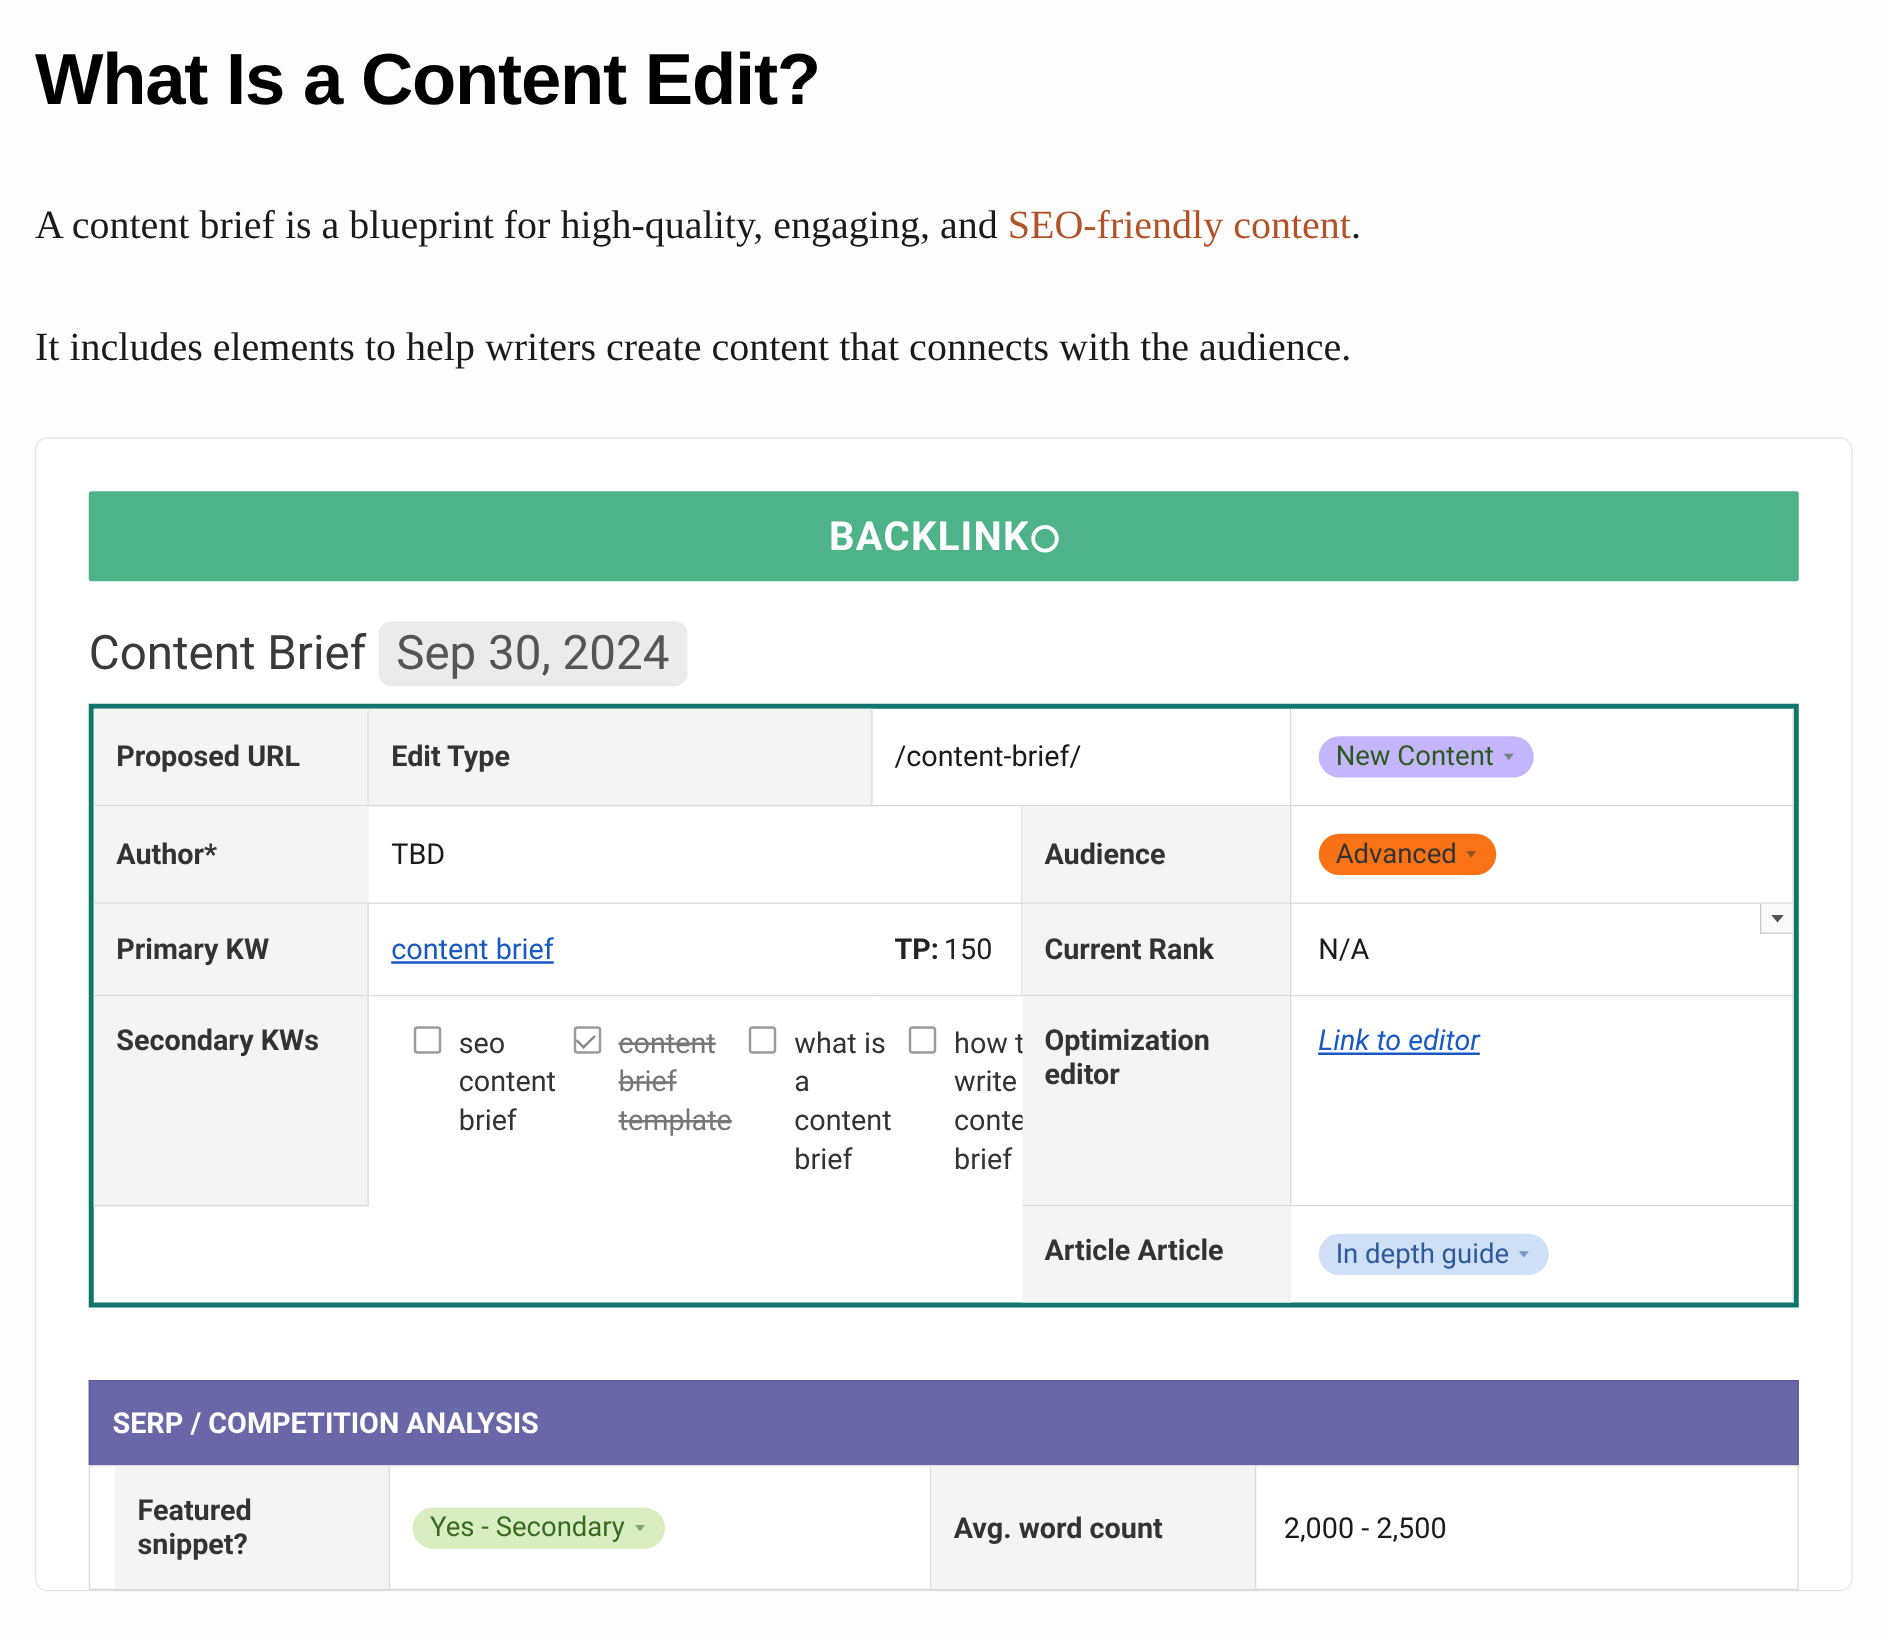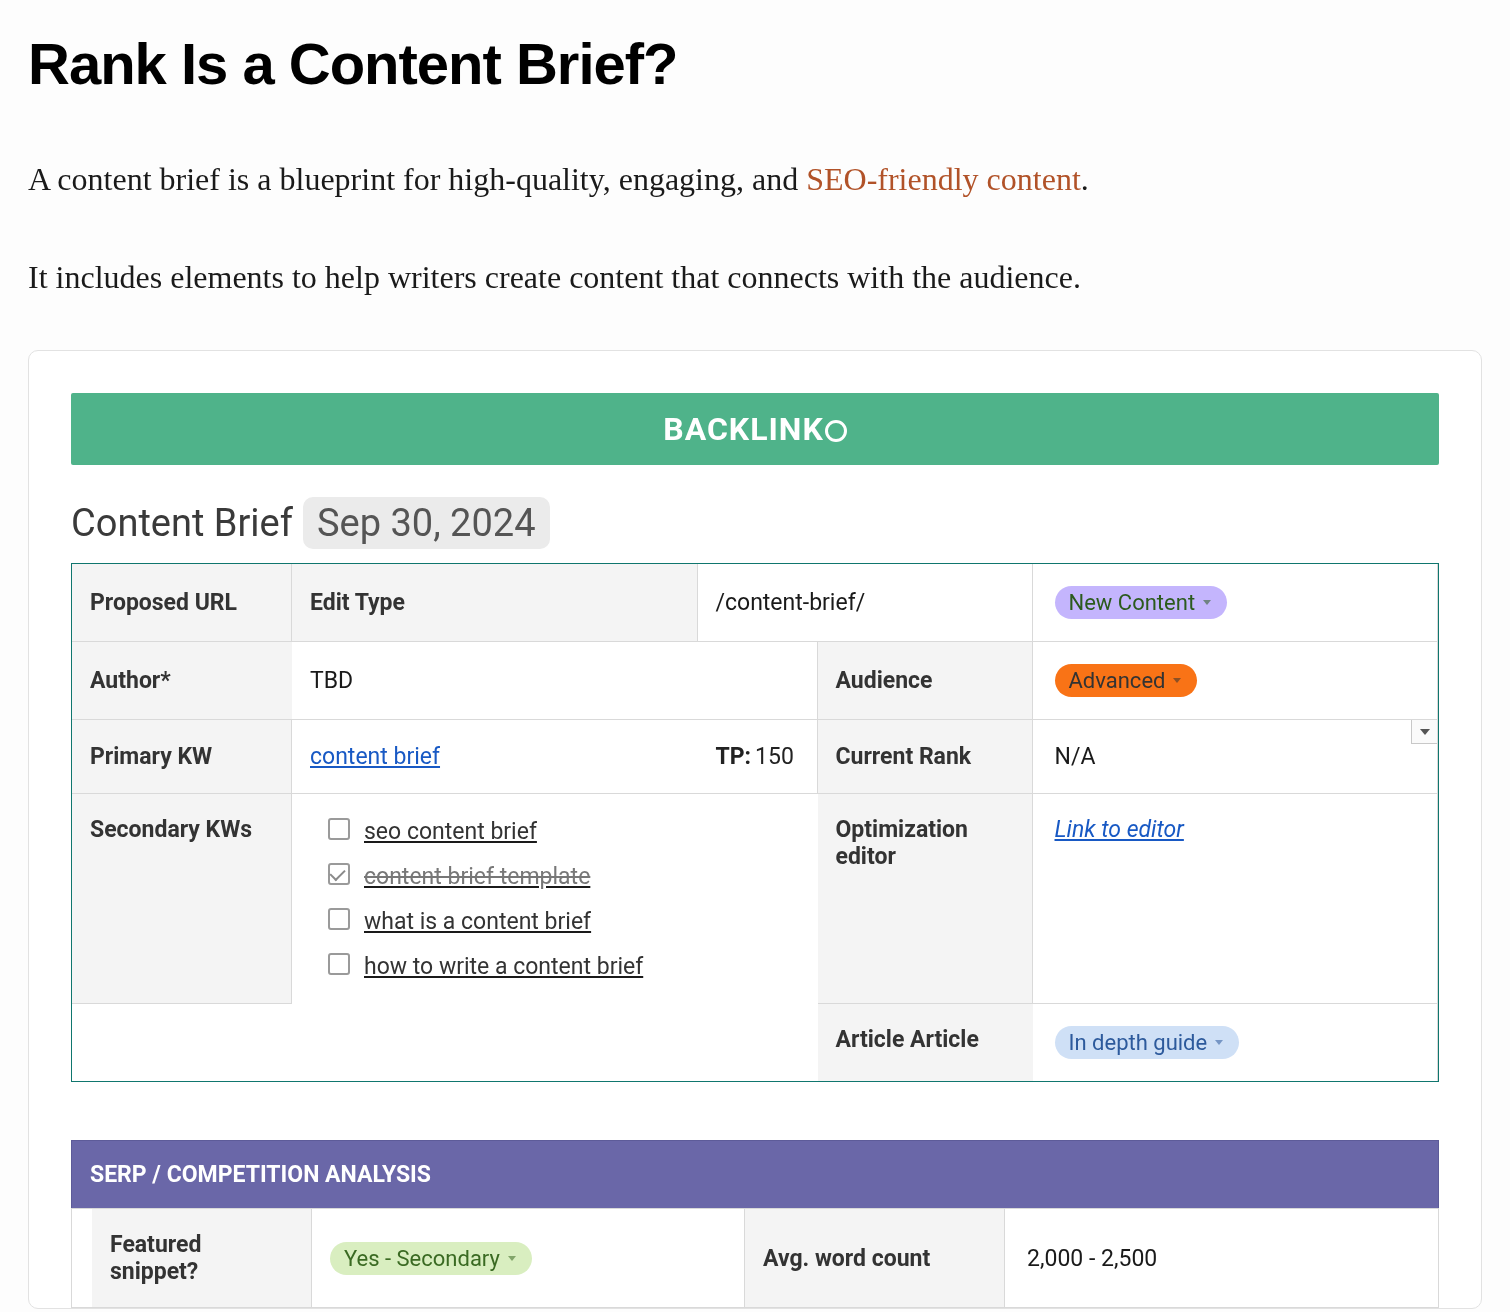--- a/index.html
+++ b/index.html
@@ -72,21 +72,21 @@
     .date-chip {
       background: #ebebeb;
       border-radius: 10px;
       padding: 4px 14px;
       color: #555;
     }
 
     .grid {
       display: grid;
       grid-template-columns: 220px 1fr 120px 215px 1fr;
-      border: 1px solid #0f766e;
+      border: 4px solid #0f766e;
       font-size: 23px;
     }
     .cell {
       padding: 22px 18px;
       border-right: 1px solid #d9d9d9;
       border-bottom: 1px solid #d9d9d9;
       display: flex;
       align-items: center;
       min-height: 74px;
       position: relative;
@@ -125,21 +125,21 @@
       border-left: 4px solid transparent;
       border-right: 4px solid transparent;
       border-top: 5px solid currentColor;
       opacity: .55;
     }
     .pill-green { background: #c4b5fd; color: #2b5a1d; }
     .pill-lgreen { background: #d9eec0; color: #3a6a22; }
     .pill-gray  { background: #f97316; color: #333; justify-content: flex-end; }
     .pill-blue  { background: #cfe0f6; color: #2d5a9c; }
 
-    .checklist { list-style: none; display:flex; flex-direction:column; gap:14px; padding: 4px 0; text-decoration: underline;}
+    .checklist { list-style: none; display:flex; flex-direction:row; gap:14px; padding: 4px 0;}
     .checklist li { display:flex; align-items:flex-start; gap:14px; line-height:1.35; color:#333;}
     .cb {
       width:22px; height:22px; border:2px solid #9a9a9a; border-radius:3px;
       flex:0 0 22px; display:flex; align-items:center; justify-content:center;
       margin-top:2px;
       color:#8a8a8a;
     }
     .cb.checked::after {
       content:""; width:12px; height:7px; border-left:2.5px solid #8a8a8a; border-bottom:2.5px solid #8a8a8a;
       transform: rotate(-45deg) translateY(-2px);
@@ -186,21 +186,21 @@
 
     
     .span2 { grid-column: span 2; }
 
     
     .grid, .grid2 { background:#fff; }
   </style>
 </head>
 <body>
 
-<h1>Rank Is a Content Brief?</h1>
+<h1>What Is a Content Edit?</h1>
 
 <div class="intro">
   <p>
     <span>A content brief is a blueprint for high-quality, engaging, and </span><a href="#">SEO-friendly content</a><span>.</span>
   </p>
   <p>It includes elements to help writers create content that connects with the audience.</p>
 </div>
 
 <div class="brief-card">
 

